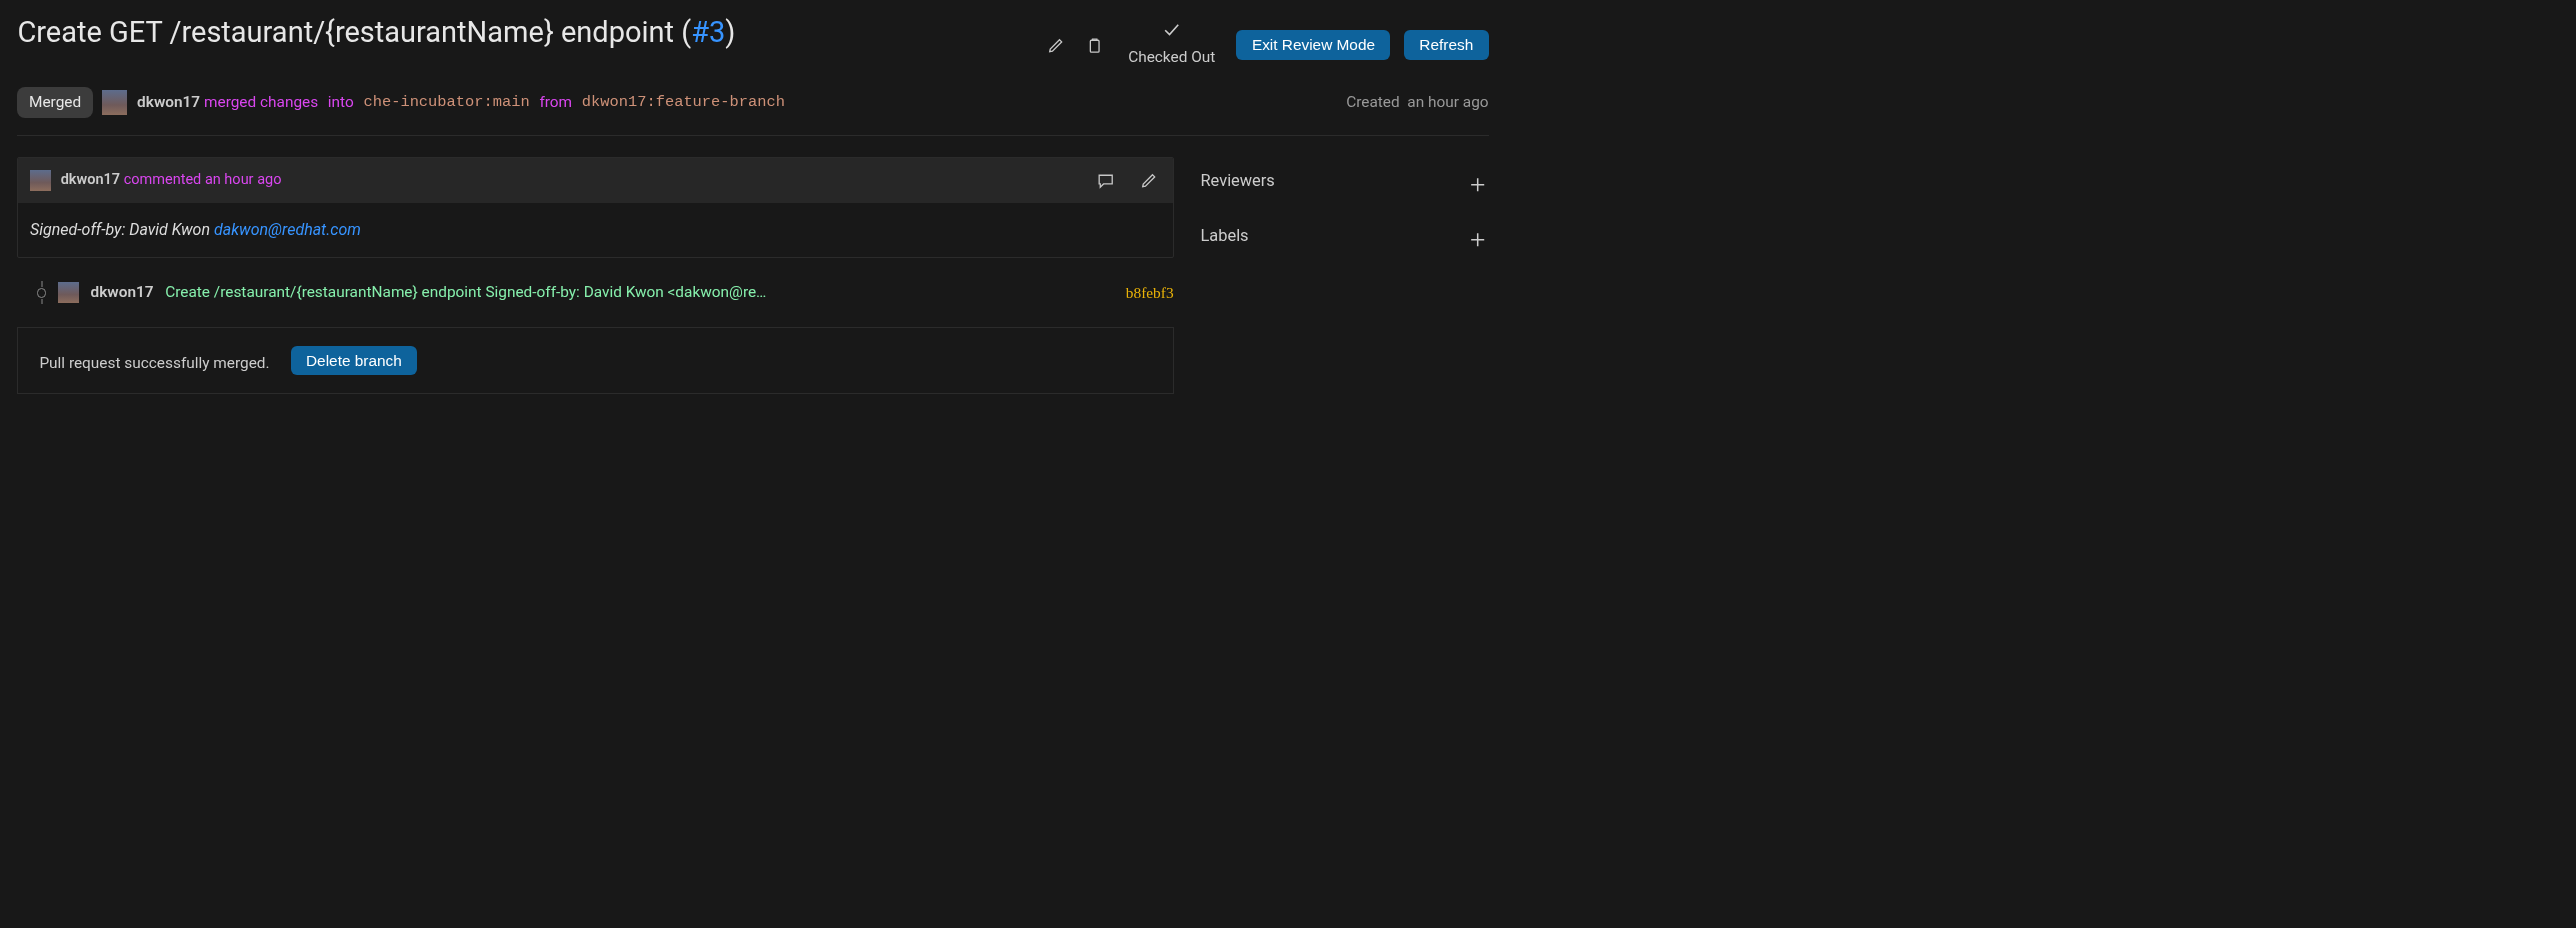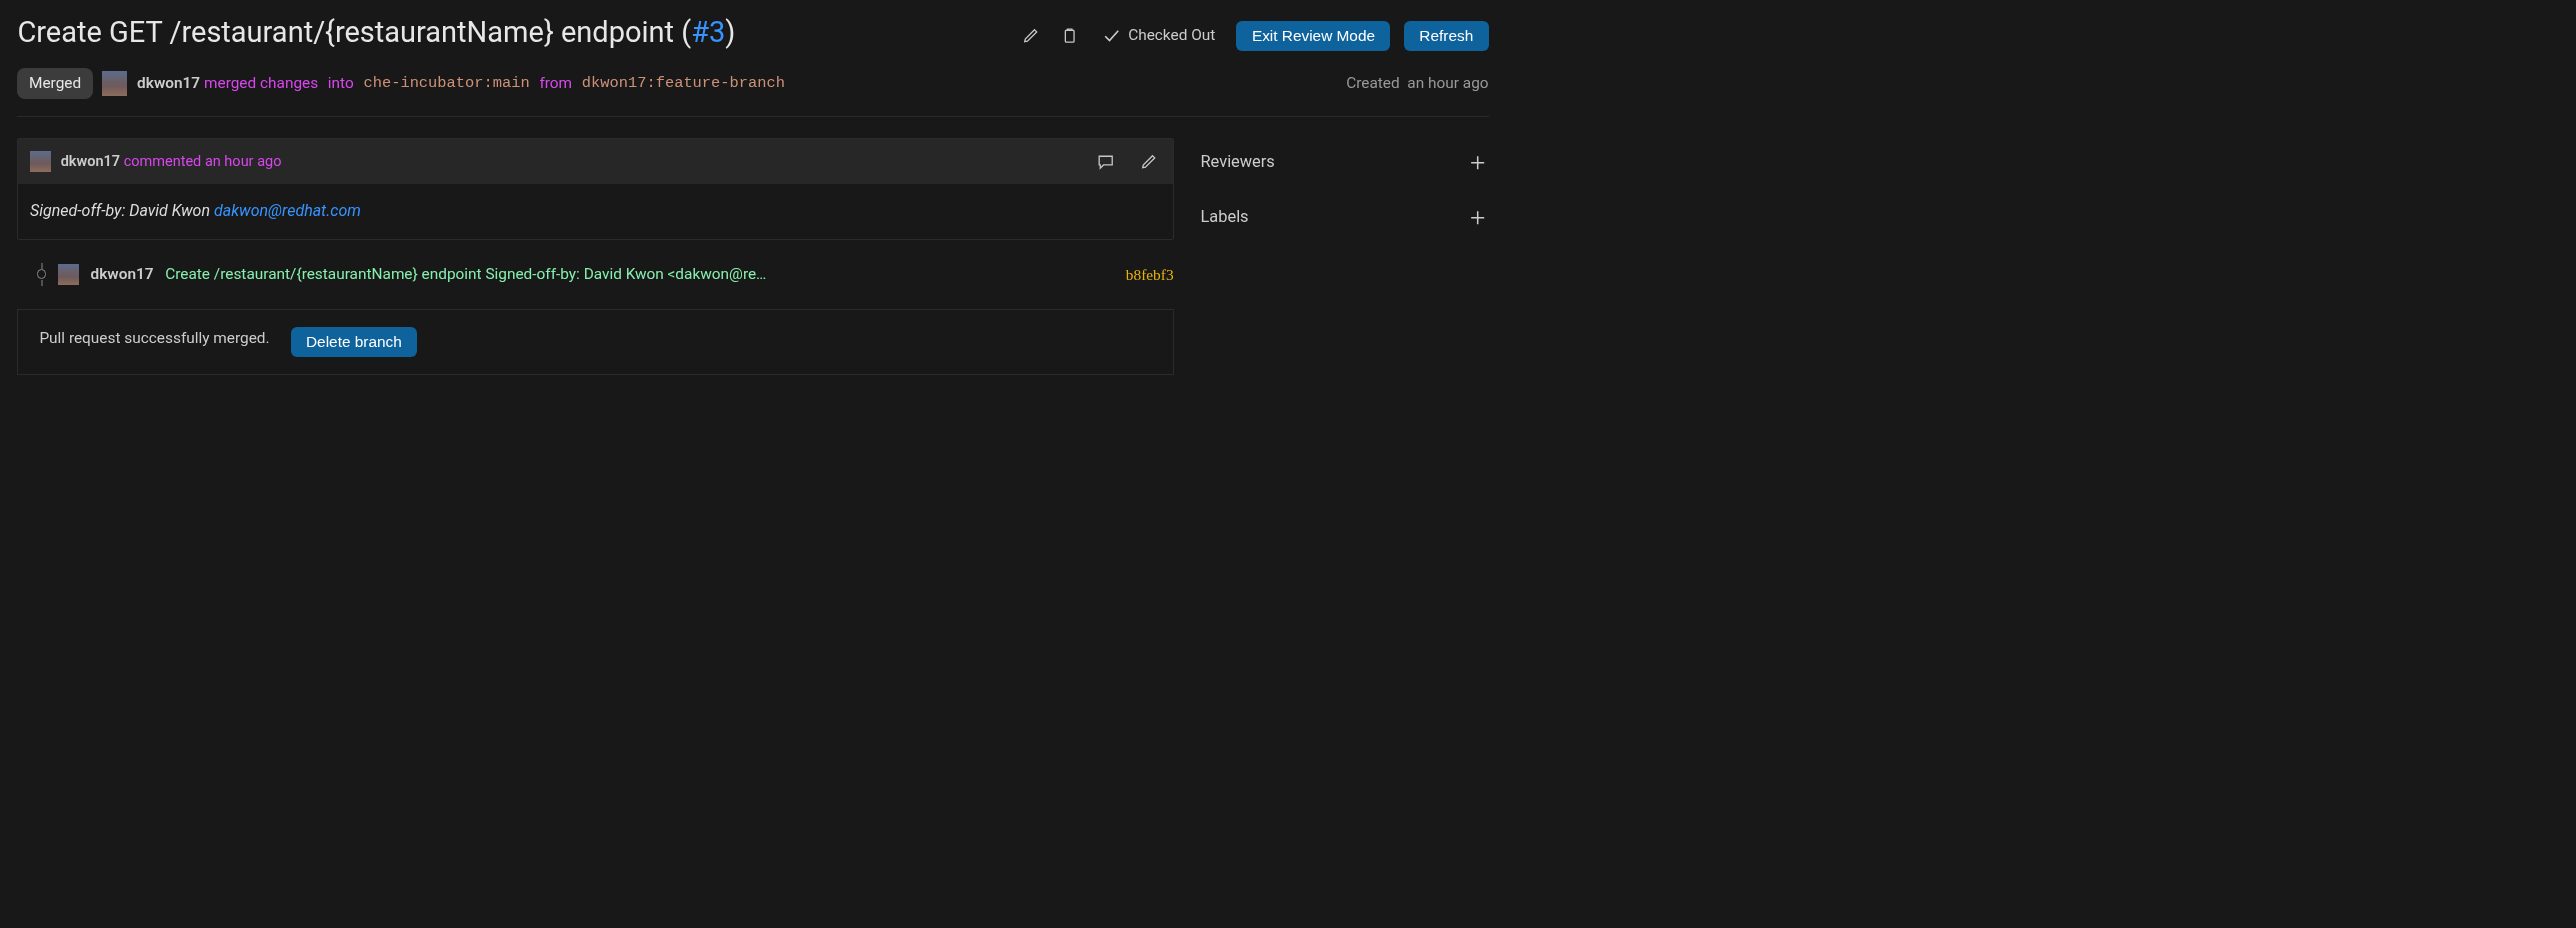--- a/index.html
+++ b/index.html
@@ -43,20 +43,21 @@
     justify-content:center;
   }
   .icon-btn svg{width:17.4px;height:17.4px;display:block}
   .checked-out{
     display:flex;
     align-items:center;
     gap:7.7px;
     color:#ccc;
     font-size:15.4px;
     padding:0 7.7px;
+    flex-direction:column;
   }
   .checked-out svg{width:17.4px;height:17.4px}
   .btn{
     background:#0e639c;
     color:#fff;
     border:none;
     font-size:15.4px;
     padding:5.8px 15.4px;
     cursor:pointer;
     border-radius:6px;
@@ -138,27 +139,27 @@
     width:1px;background:#8a8a8a;
   }
   .commit-dot::before{height:5.8px;top:-7.7px}
   .commit-dot::after{height:5.8px;bottom:-7.7px}
   .commit-msg{color:#86efac;flex:1 1 auto;white-space:nowrap;overflow:hidden;text-overflow:ellipsis;min-width:0}
   .sha{color:#eab308;font-family:Liberation Serif, serif}
   .merged-box{
     border:1px solid #2b2b2b;
     padding:17.4px 21px;
     display:flex;
-    align-items:flex-start;
+    align-items:flex-end;
     gap:21px;
     font-size:15.4px;
   }
   .side-item{
     display:flex;
-    align-items:center;
+    align-items:flex-end;
     justify-content:space-between;
     padding:9.7px 1.9px 21px 1.9px;
     font-size:16.4px;
     color:#ccc;
   }
   .plus-icon{color:#ccc;cursor:pointer}
   .plus-icon svg{width:17.4px;height:17.4px;display:block}
 </style>
 </head>
 <body>

